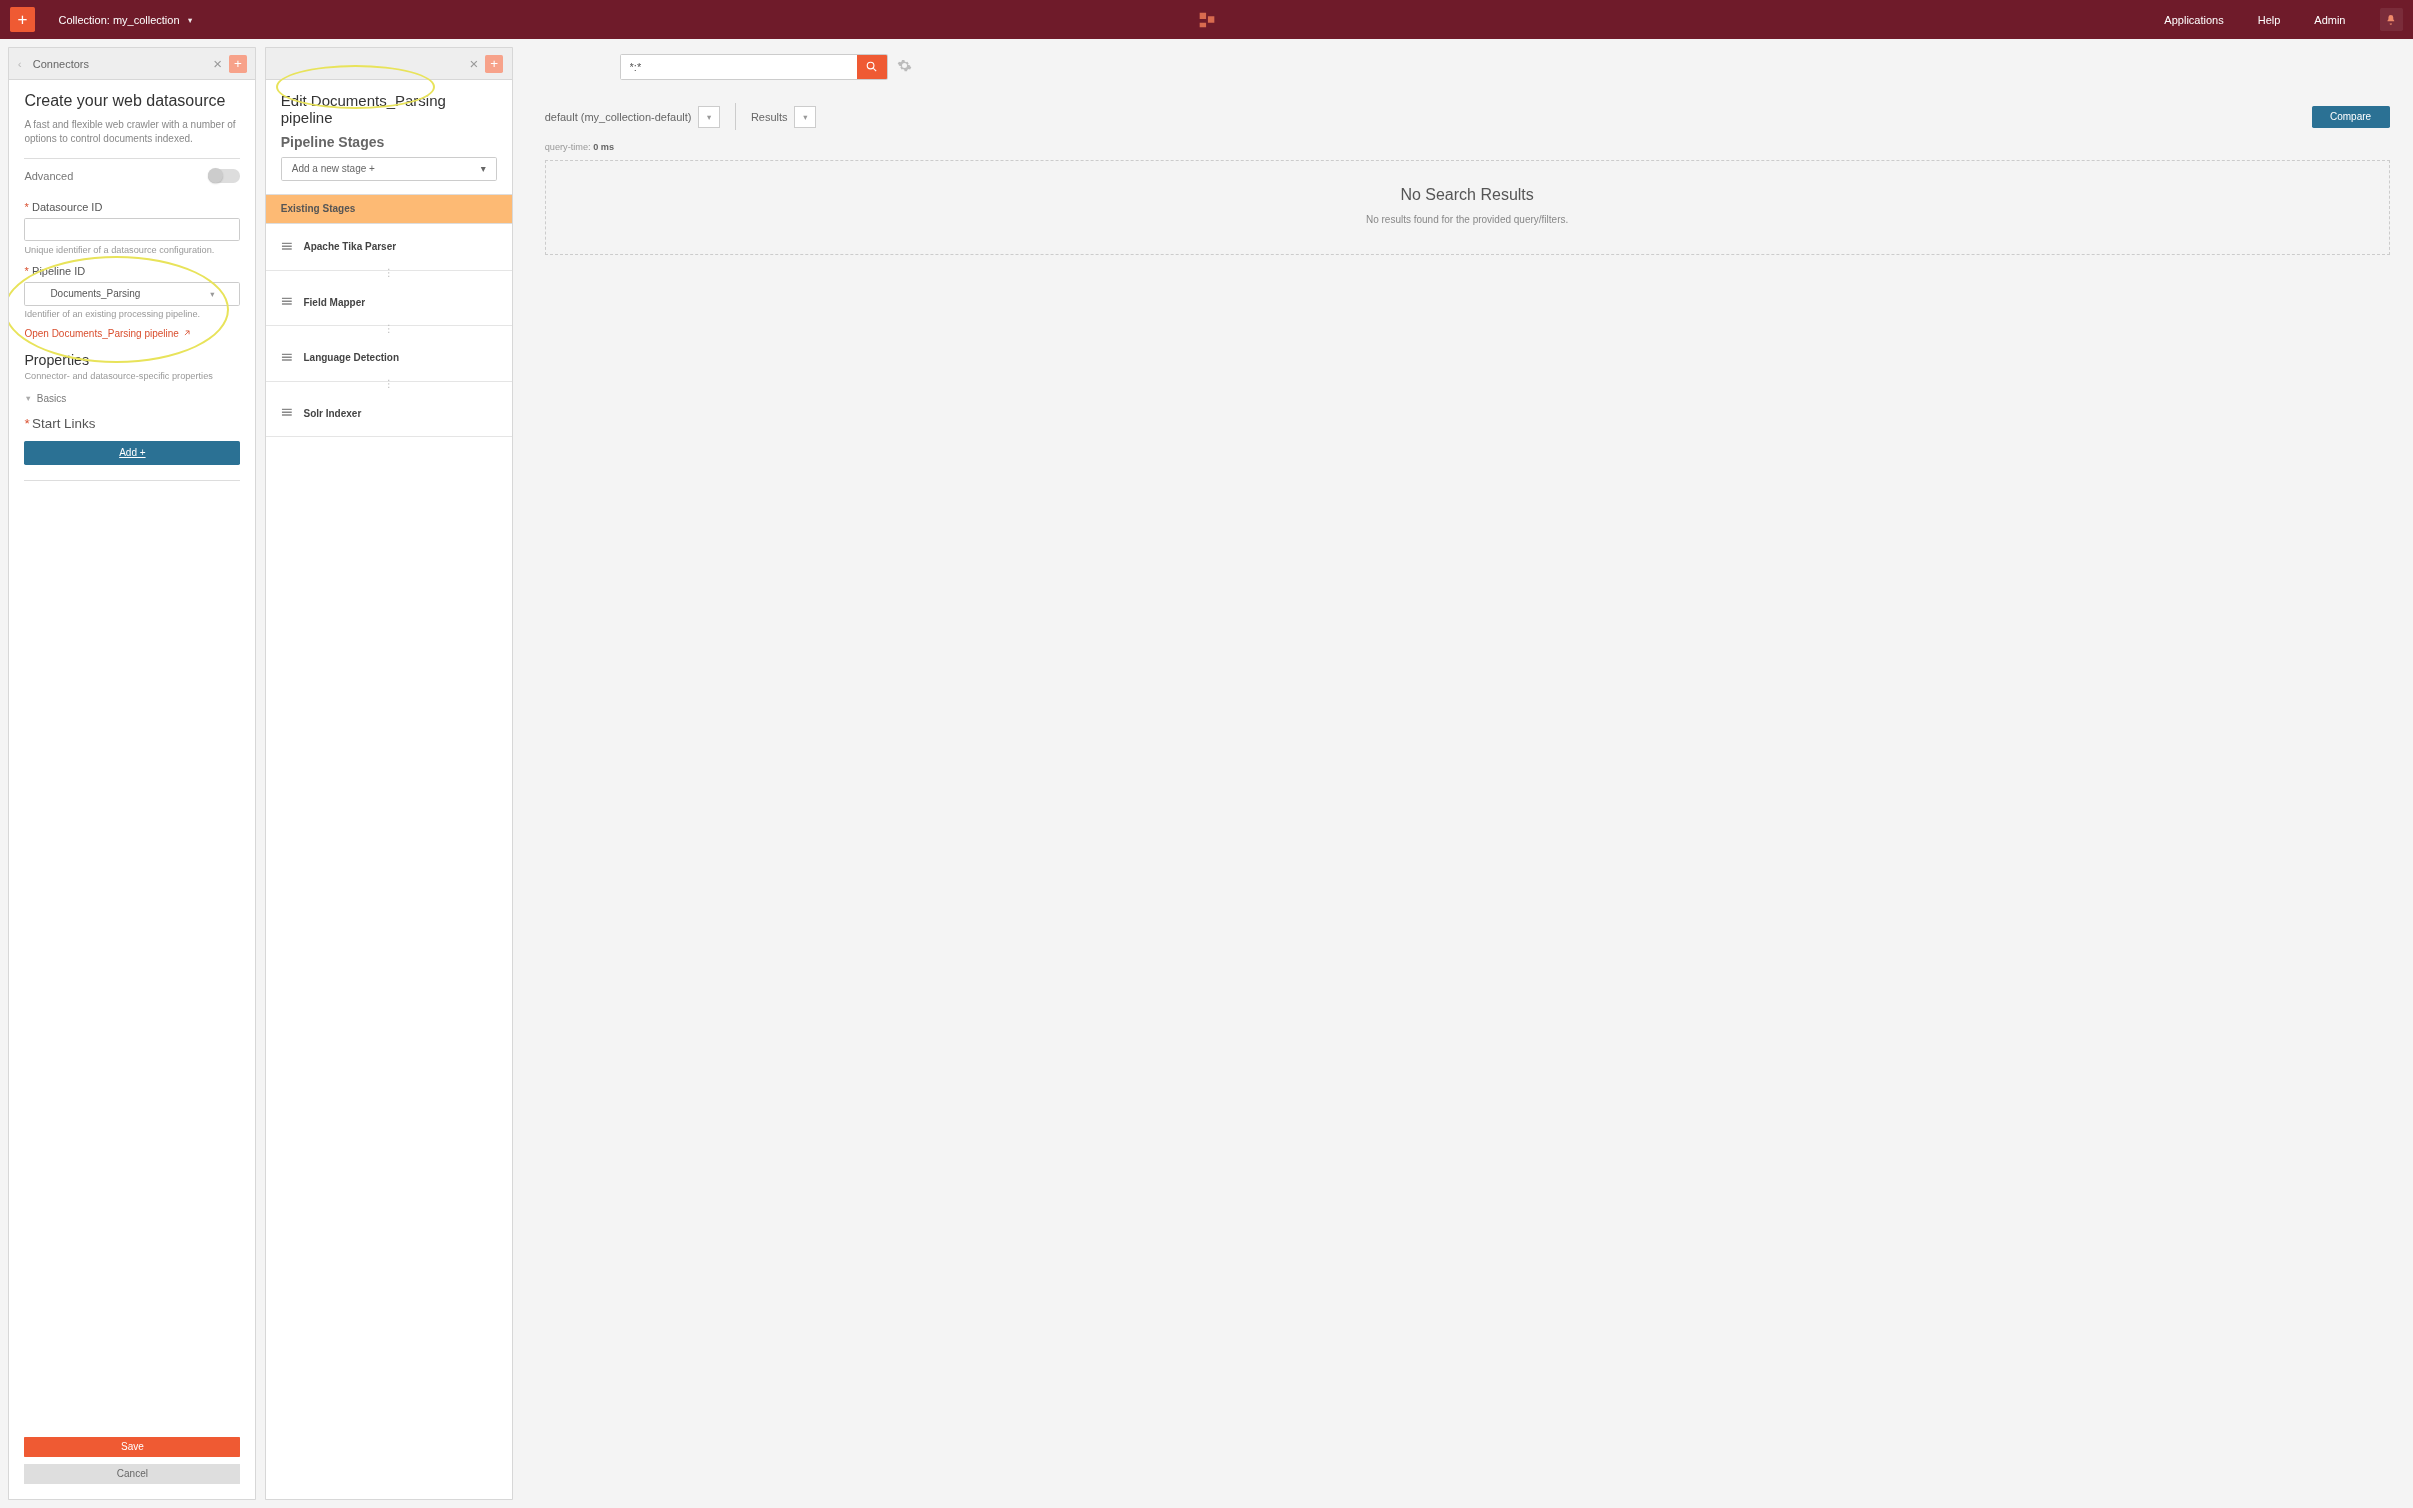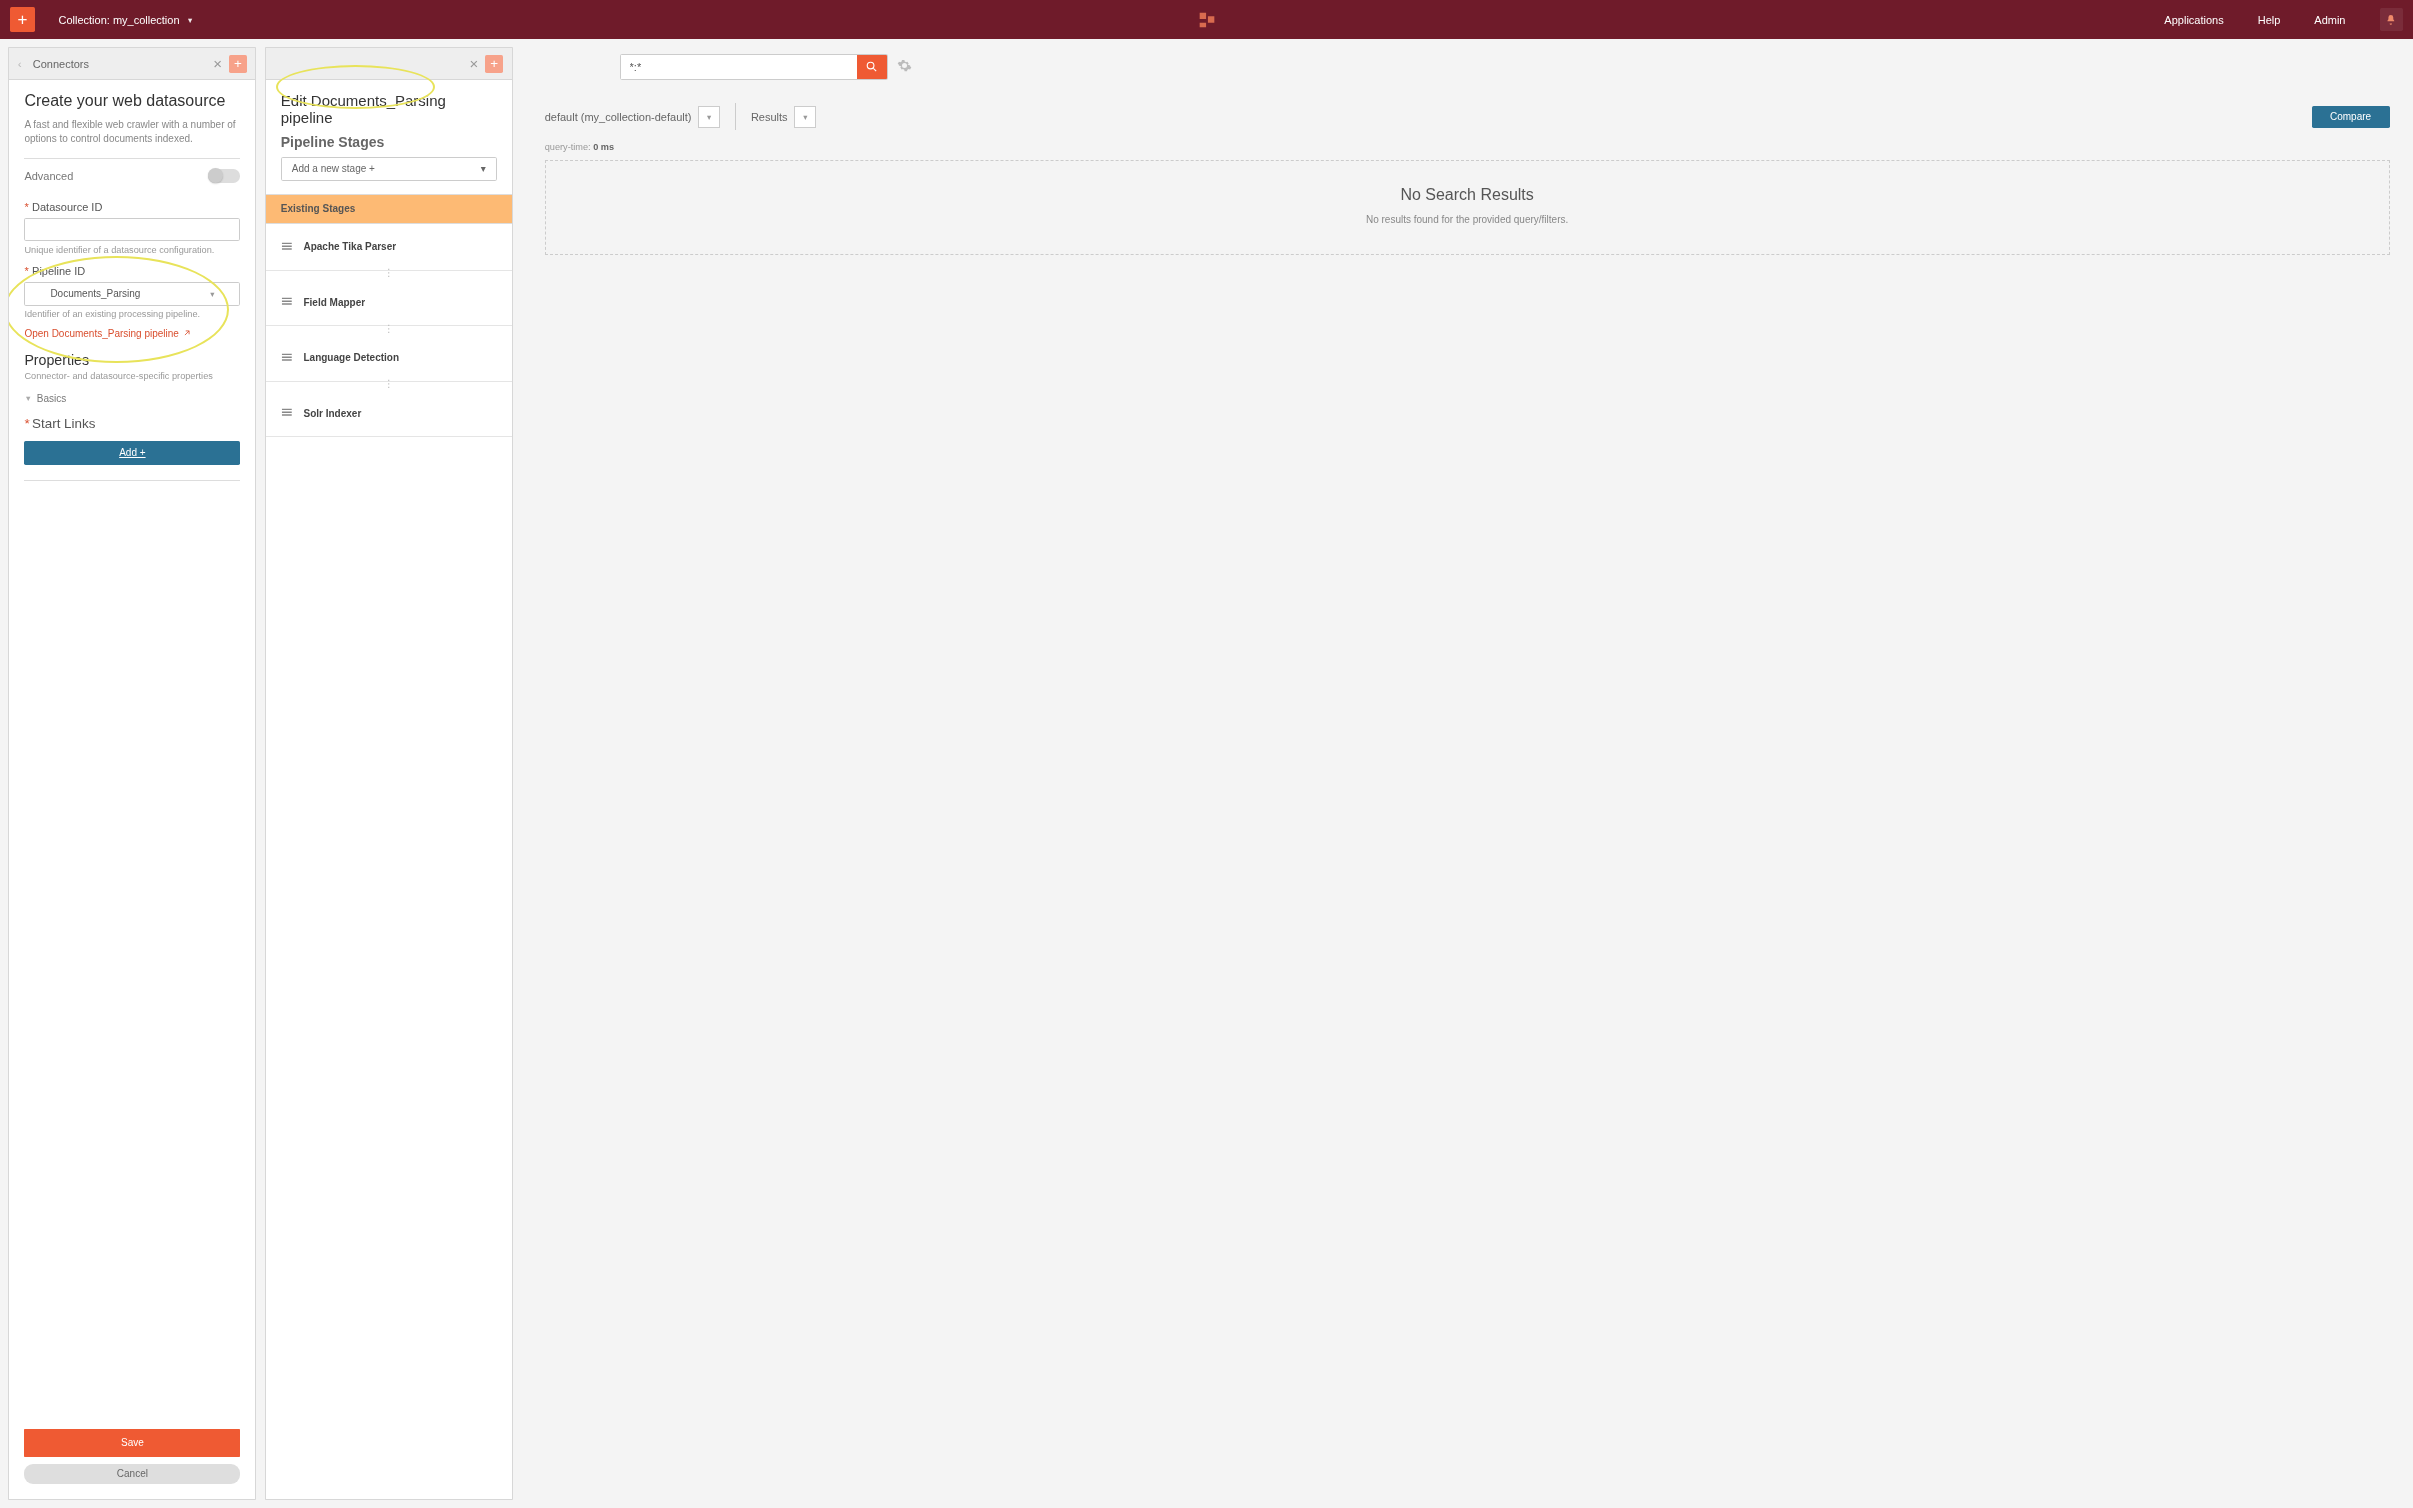--- a/index.html
+++ b/index.html
@@ -54,22 +54,22 @@
   .open-link { display: inline-flex; align-items: center; gap: 3.4px; color: #d94e2e; font-size: 10px; margin-top: 6.7px; cursor: pointer; }
   .open-link svg { width: 10px; height: 10px; stroke: #d94e2e; }
 
   h3.props-title { font-size: 14.2px; font-weight: 500; color: #333; margin-top: 13.4px; }
   .expand-row { margin-top: 10px; color: #777; font-size: 10px; display: flex; align-items: center; gap: 5px; cursor: pointer; }
   .expand-row .tri { font-size: 7.5px; color: #aaa; }
   h3.start-links { font-size: 13.4px; font-weight: 400; color: #555; margin-top: 11.7px; display: flex; align-items: center; }
   h3.start-links .req { color: #d94e2e; margin-right: 2.5px; }
 
   .add-btn { width: 100%; height: 23.5px; background: #2b7194; color: #fff; border: none; font-size: 10px; cursor: pointer; margin-top: 10px; border-radius: 1.7px; text-decoration: underline; }
-  .btn-save   { width: 100%; height: 28px; background: #ef5a33; color: #fff; border: none; font-size: 10px; cursor: pointer; border-radius: 0.8px; }
-  .btn-cancel { width: 100%; height: 20px; background: #dedede; color: #666; border: none; font-size: 10px; cursor: pointer; margin-top: 6.7px; border-radius: 9px; }
+  .btn-save   { width: 100%; height: 20px; background: #ef5a33; color: #fff; border: none; font-size: 10px; cursor: pointer; border-radius: 0.8px; }
+  .btn-cancel { width: 100%; height: 20px; background: #dedede; color: #666; border: none; font-size: 10px; cursor: pointer; margin-top: 6.7px; border-radius: 0; }
 
   
   .mid-body { padding: 11.7px 15px 0; }
   .mid-subhdr { font-size: 14px; font-weight: 600; color: #666; margin: 5px 0 6.7px; }
   .stage-select { width: 100%; height: 23.5px; border: 0.8px solid #ccc; border-radius: 1.7px; padding: 0 10px; font-size: 10px; color: #666; display: flex; align-items: center; justify-content: space-between; cursor: pointer; }
   .existing-bar { background: #fdba74; border-top: 0.8px solid #ddd; border-bottom: 0.8px solid #ddd; padding: 8.4px 15px; font-size: 10px; font-weight: 600; color: #555; margin-top: 13.4px; }
   .stage { display: flex; align-items: center; height: 47px; border-bottom: 0.8px solid #e5e5e5; padding: 0 15px; gap: 11px; font-size: 10px; font-weight: 600; color: #444; cursor: grab; position: relative; }
   .stage .grip svg { width: 11.7px; height: 8.4px; stroke: #888; }
   .stage-sep { height: 8.4px; position: relative; }
   .stage-sep::after { content:"⋮"; position: absolute; left: 50%; top: -3.4px; transform: translateX(-50%); color: #bbb; font-size: 10px; }

